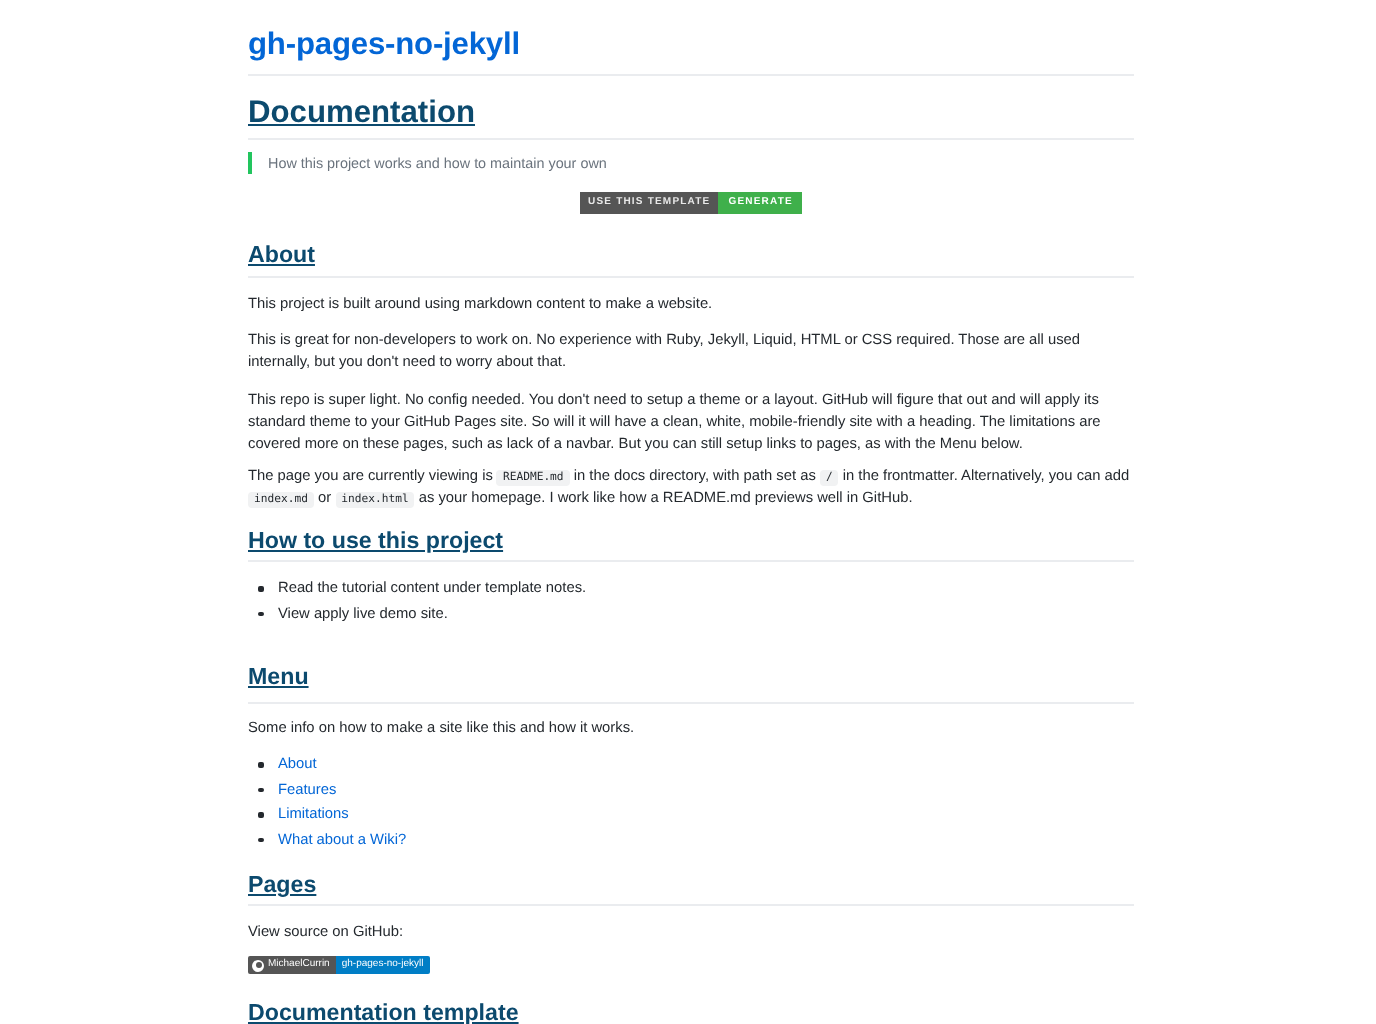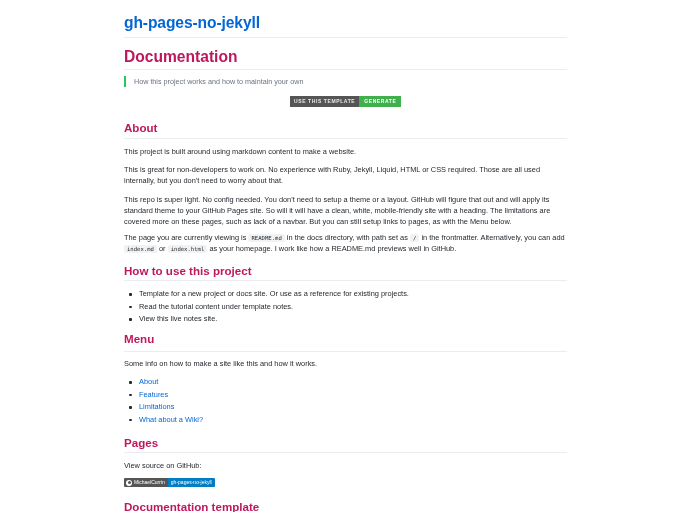--- a/index.html
+++ b/index.html
@@ -10,21 +10,21 @@
       font-size: 7.4px;
       line-height: 1.5;
     }
     .wrap { position: absolute; left: 124px; top: 0; width: 443px; }
     .site-title {
       position: absolute; left: 0; top: 13px;
       font-size: 15.6px; font-weight: bold; color: #0366d6;
       text-decoration: none; line-height: 20px; letter-spacing: -0.1px;
     }
     .rule { position: absolute; left: 0; width: 443px; height: 1px; background: #eaecef; }
-    h1, h2 { margin: 0; position: absolute; left: 0; font-weight: bold; color: #be185d; }
+    h1, h2 { margin: 0; position: absolute; left: 0; font-weight: bold; color: #0c4a6e; text-decoration: underline; }
     h1.doc { top: 47px; font-size: 15.6px; line-height: 20px; font-weight: 600; }
     h2 { font-size: 11.6px; line-height: 14px; font-weight: 600; }
     .quote {
       position: absolute; left: 0; top: 76px;
       border-left: 2px solid #22c55e; padding-left: 8px; height: 11px;
       color: #6a737d; font-size: 7.2px; line-height: 11px;
     }
     .tpl-btn { position: absolute; left: 166px; top: 96px; height: 11px; display: flex; font-size: 5px; letter-spacing: 0.6px; font-weight: bold; text-transform: uppercase; line-height: 11px; }
     .tpl-left { background: #555555; color: #e8e8e8; padding: 0 4px; }
     .tpl-right { background: #4c1; background: #3fb04b; color: #ffffff; padding: 0 5px; }
@@ -65,23 +65,22 @@
 
   <p style="top:146px">This project is built around using markdown content to make a website.</p>
   <p style="top:164px">This is great for non-developers to work on. No experience with Ruby, Jekyll, Liquid, HTML or CSS required. Those are all used internally, but you don't need to worry about that.</p>
   <p style="top:194px">This repo is super light. No config needed. You don't need to setup a theme or a layout. GitHub will figure that out and will apply its standard theme to your GitHub Pages site. So will it will have a clean, white, mobile-friendly site with a heading. The limitations are covered more on these pages, such as lack of a navbar. But you can still setup links to pages, as with the Menu below.</p>
   <p style="top:232px"><span>The page you are currently viewing is </span><code>README.md</code><span> in the docs directory, with path set as </span><code>/</code><span> in the frontmatter. Alternatively, you can add </span><code>index.md</code><span> or </span><code>index.html</code><span> as your homepage. I work like how a README.md previews well in GitHub.</span></p>
 
   <h2 style="top:264px">How to use this project</h2>
   <div class="rule" style="top:280px"></div>
 
   <ul style="top:288px">
-    <li>Template for a new project or docs site. Or use as a reference for existing projects.</li>
     <li>Read the tutorial content under template notes.</li>
-    <li>View this live notes site.</li>
+    <li>View apply live demo site.</li>
   </ul>
 
   <h2 style="top:332px">Menu</h2>
   <div class="rule" style="top:351px"></div>
 
   <p style="top:358px">Some info on how to make a site like this and how it works.</p>
 
   <ul style="top:376px">
     <li><a class="link">About</a></li>
     <li><a class="link">Features</a></li>

